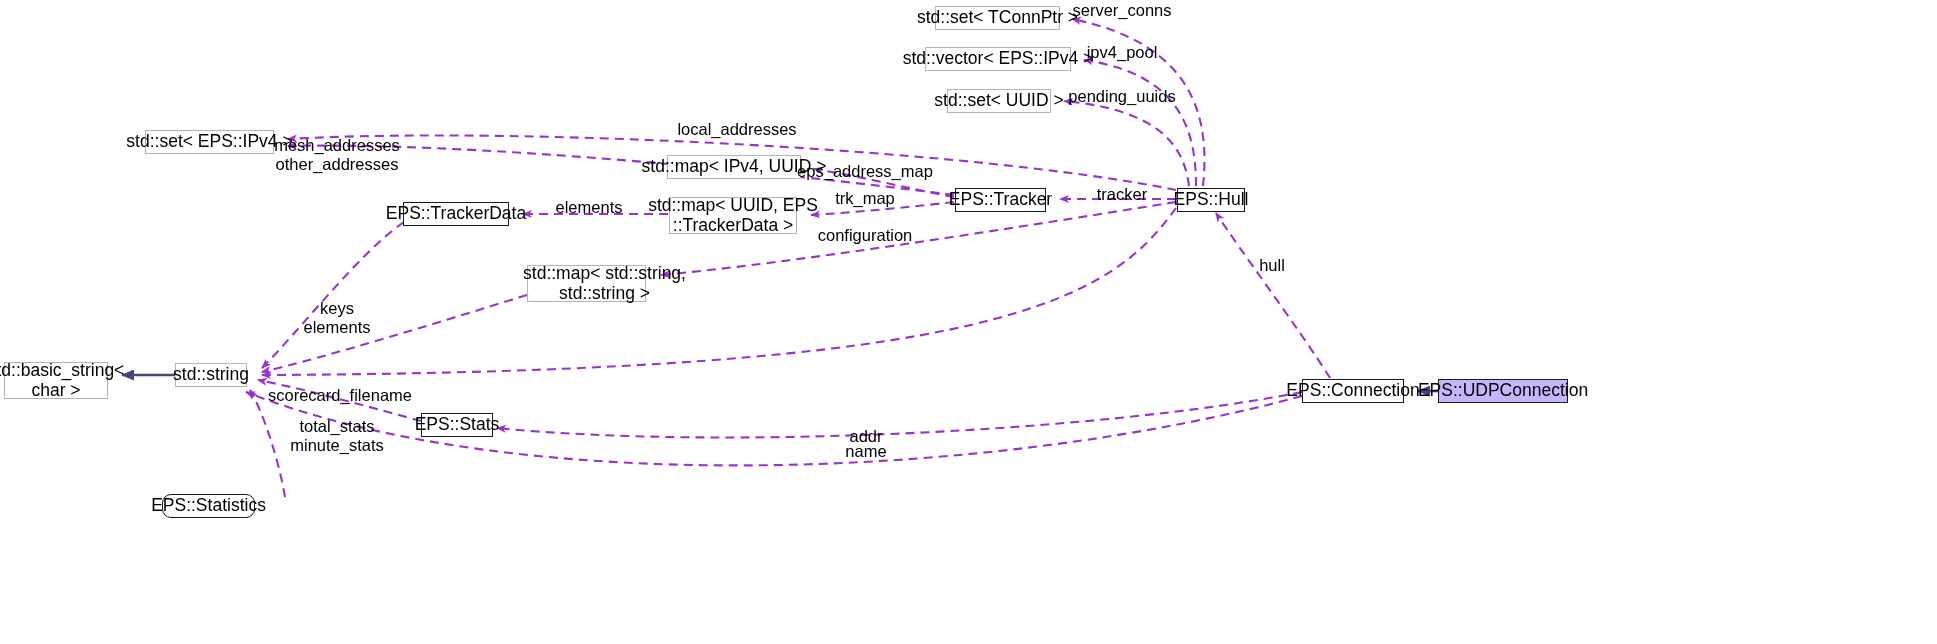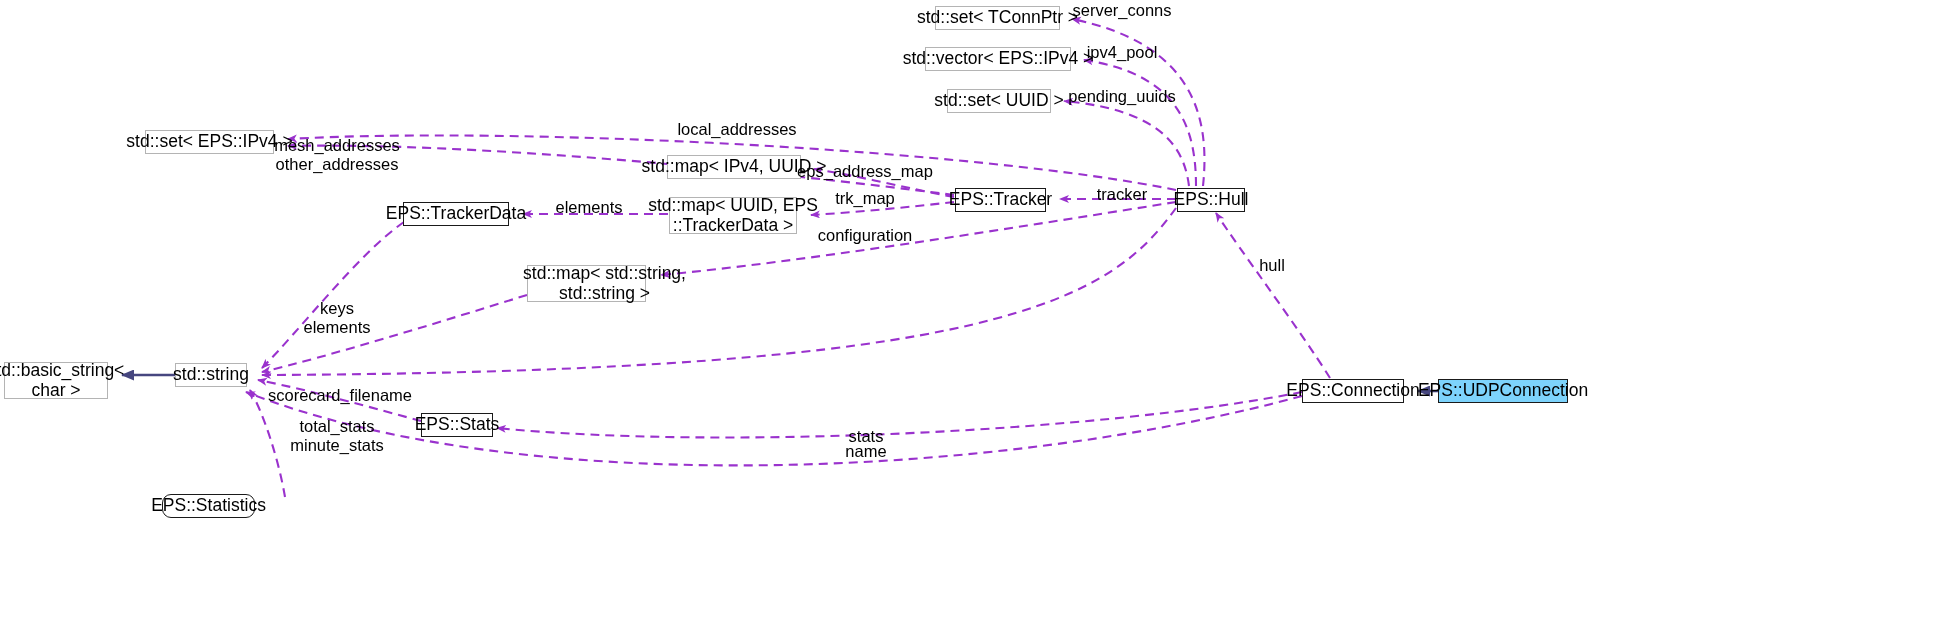--- a/index.html
+++ b/index.html
@@ -38,21 +38,21 @@
     background: #ffffff;
   }
   .node.plain {
     border: 1px solid #b4b4b4;
   }
   .node.strong {
     border: 1px solid #1a1a1a;
   }
   .node.current {
     border: 1px solid #1a1a1a;
-    background: #7dd3fc;
+    background: #c4b5fd;
   }
   .edge-label {
     position: absolute;
     font-size: 16.5px;
     line-height: 1.13;
     color: #000000;
     text-align: center;
     white-space: pre;
     transform: translate(-50%, -50%);
     background: transparent;
@@ -182,17 +182,17 @@
 
 
   <div class="edge-label" style="left:337px;top:318px;">keys
 elements</div>
 
   <div class="edge-label" style="left:340px;top:395px;">scorecard_filename</div>
 
   <div class="edge-label" style="left:337px;top:436px;">total_stats
 minute_stats</div>
 
-  <div class="edge-label" style="left:866px;top:436px;">stats</div>
+  <div class="edge-label" style="left:866px;top:436px;">addr</div>
 
   <div class="edge-label" style="left:866px;top:451px;text-align:center;">name</div>
 
 </div>
 
 </body></html>

